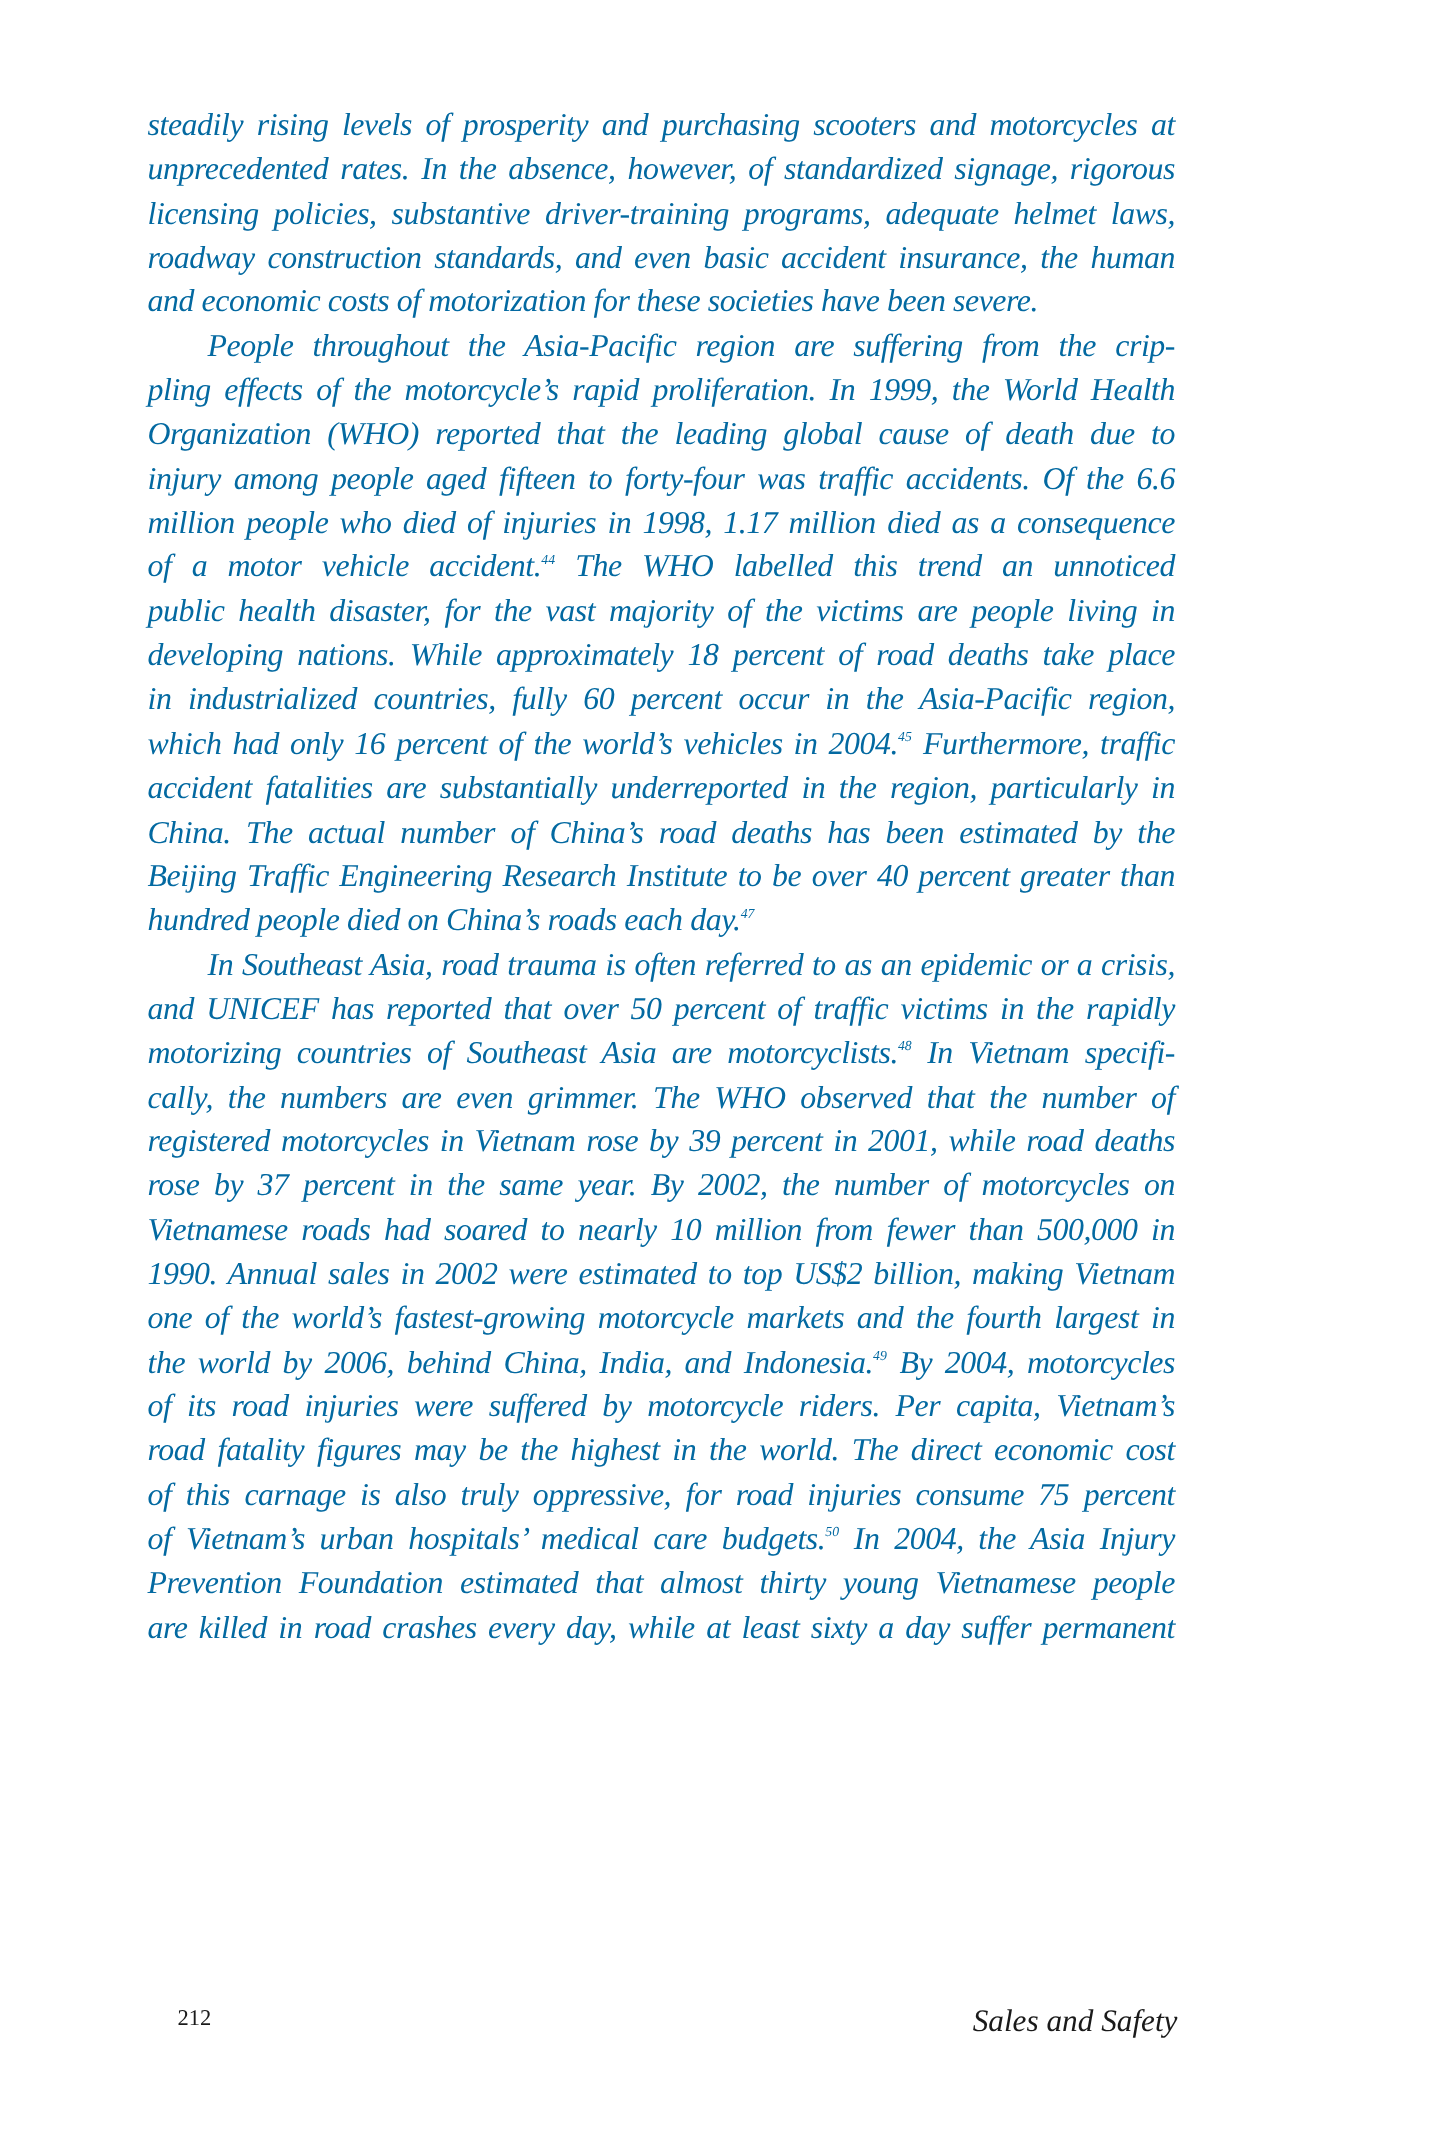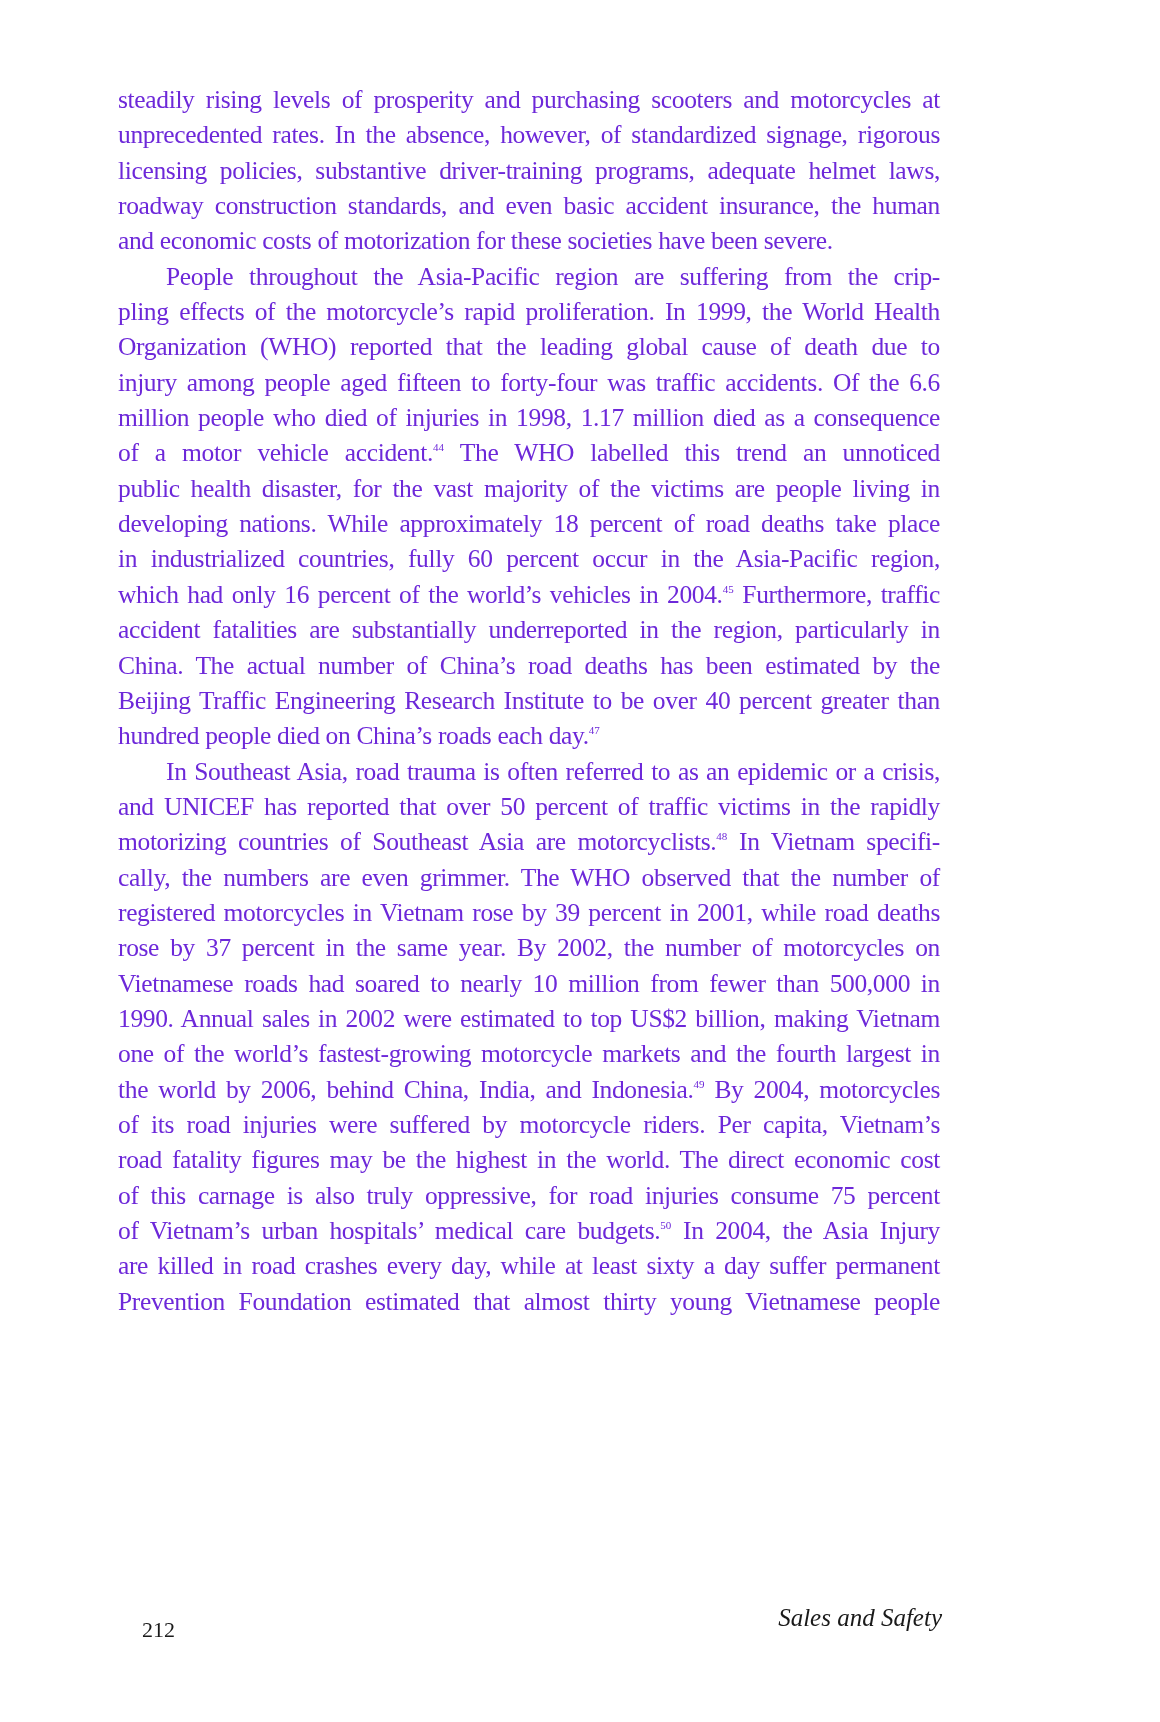--- a/index.html
+++ b/index.html
@@ -8,32 +8,33 @@
     position: absolute; left: 0; top: 0; width: 1160px; height: 1722px; background: #fff;
   }
   .body-text {
     position: absolute;
     left: 118px;
     top: 82px;
     width: 822px;
     font-family: "Liberation Serif", "DejaVu Serif", serif;
     font-size: 25.5px;
     line-height: 35.35px;
-    color: #6d28d9;
+    color: #0369a1;
     letter-spacing: -0.35px;
+    font-style: italic;
   }
   .para { margin: 0; text-align: justify; text-align-last: left; }
   .line { display: block; text-align: justify; text-align-last: justify; white-space: nowrap; }
   .line.last { text-align-last: left; }
   sup.fn { font-size: 11px; vertical-align: 10px; line-height: 0; letter-spacing: 0; }
   .footer {
     position: absolute; left: 0; top: 1604px; width: 1160px; height: 30px;
     font-family: "Liberation Serif", "DejaVu Serif", serif; color: #1a1a1a;
   }
-  .folio { position: absolute; left: 142px; top: 13px; font-size: 22px; }
+  .folio { position: absolute; left: 142px; top: 0; font-size: 18px; }
   .running-head { position: absolute; right: 218px; top: 0; font-size: 25px; font-style: italic; }
 </style>
 </head>
 <body>
 
 <div class="page">
   <div class="body-text" id="body-text">
       <div class="para">
         <span class="line">steadily rising levels of prosperity and purchasing scooters and motorcycles at</span>
         <span class="line">unprecedented rates. In the absence, however, of standardized signage, rigorous</span>
@@ -65,21 +66,21 @@
         <span class="line">registered motorcycles in Vietnam rose by 39 percent in 2001, while road deaths</span>
         <span class="line">rose by 37 percent in the same year. By 2002, the number of motorcycles on</span>
         <span class="line">Vietnamese roads had soared to nearly 10 million from fewer than 500,000 in</span>
         <span class="line">1990. Annual sales in 2002 were estimated to top US$2 billion, making Vietnam</span>
         <span class="line">one of the world’s fastest-growing motorcycle markets and the fourth largest in</span>
         <span class="line">the world by 2006, behind China, India, and Indonesia.<sup class="fn">49</sup> By 2004, motorcycles</span>
         <span class="line">of its road injuries were suffered by motorcycle riders. Per capita, Vietnam’s</span>
         <span class="line">road fatality figures may be the highest in the world. The direct economic cost</span>
         <span class="line">of this carnage is also truly oppressive, for road injuries consume 75 percent</span>
         <span class="line">of Vietnam’s urban hospitals’ medical care budgets.<sup class="fn">50</sup> In 2004, the Asia Injury</span>
+        <span class="line">Prevention Foundation estimated that almost thirty young Vietnamese people</span>
         <span class="line">are killed in road crashes every day, while at least sixty a day suffer permanent</span>
-        <span class="line">Prevention Foundation estimated that almost thirty young Vietnamese people</span>
       </div>
     </div>
   <div class="footer">
     <span class="folio">212</span>
     <span class="running-head">Sales and Safety</span>
   </div>
 </div>
 
 </body></html>

